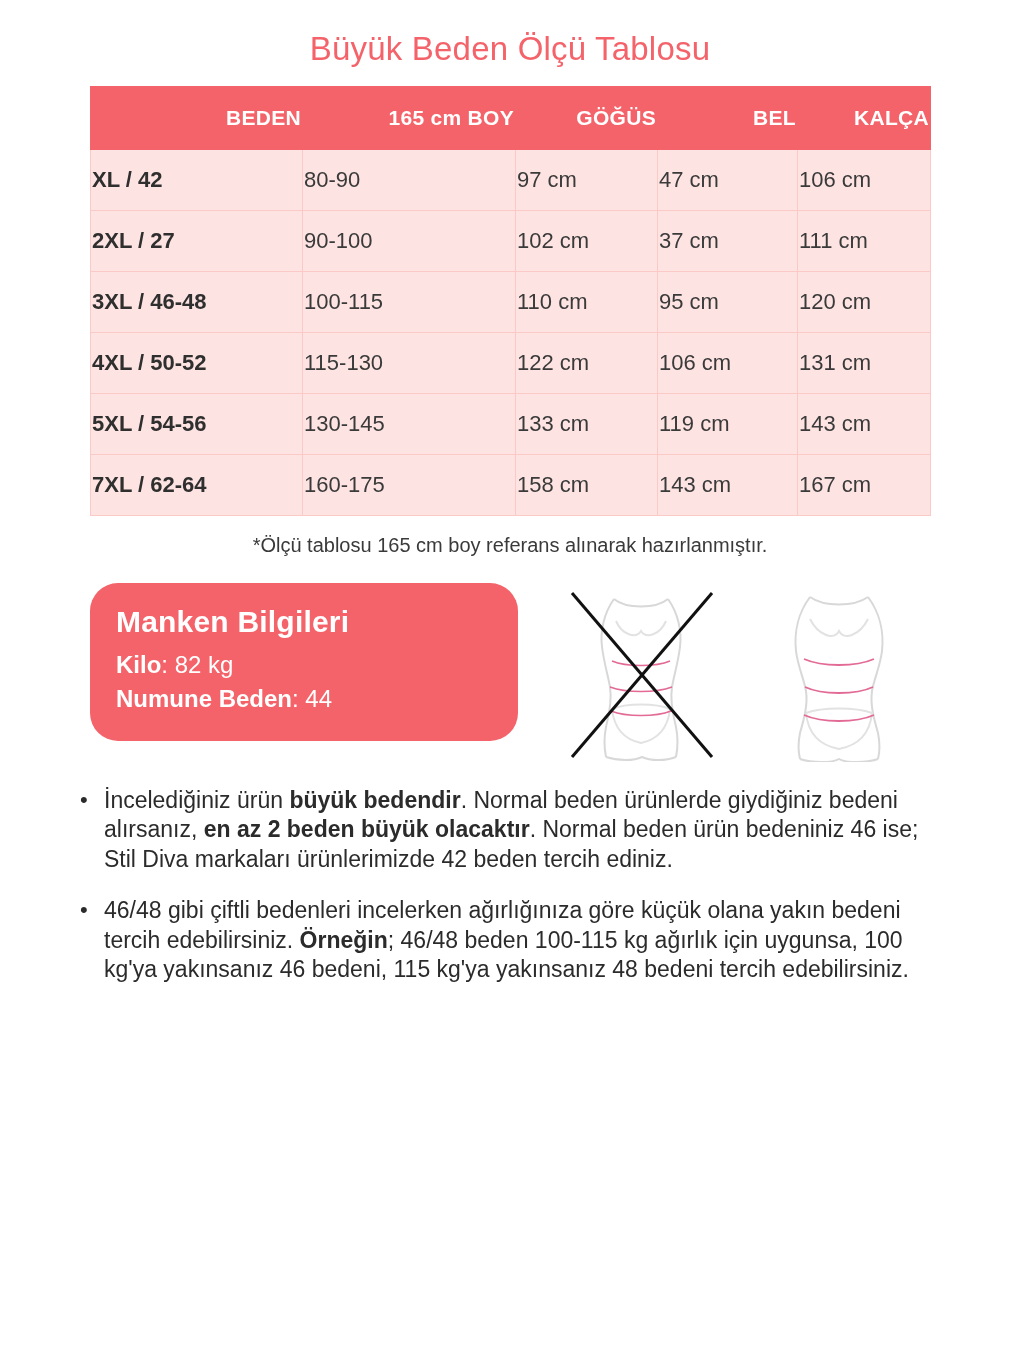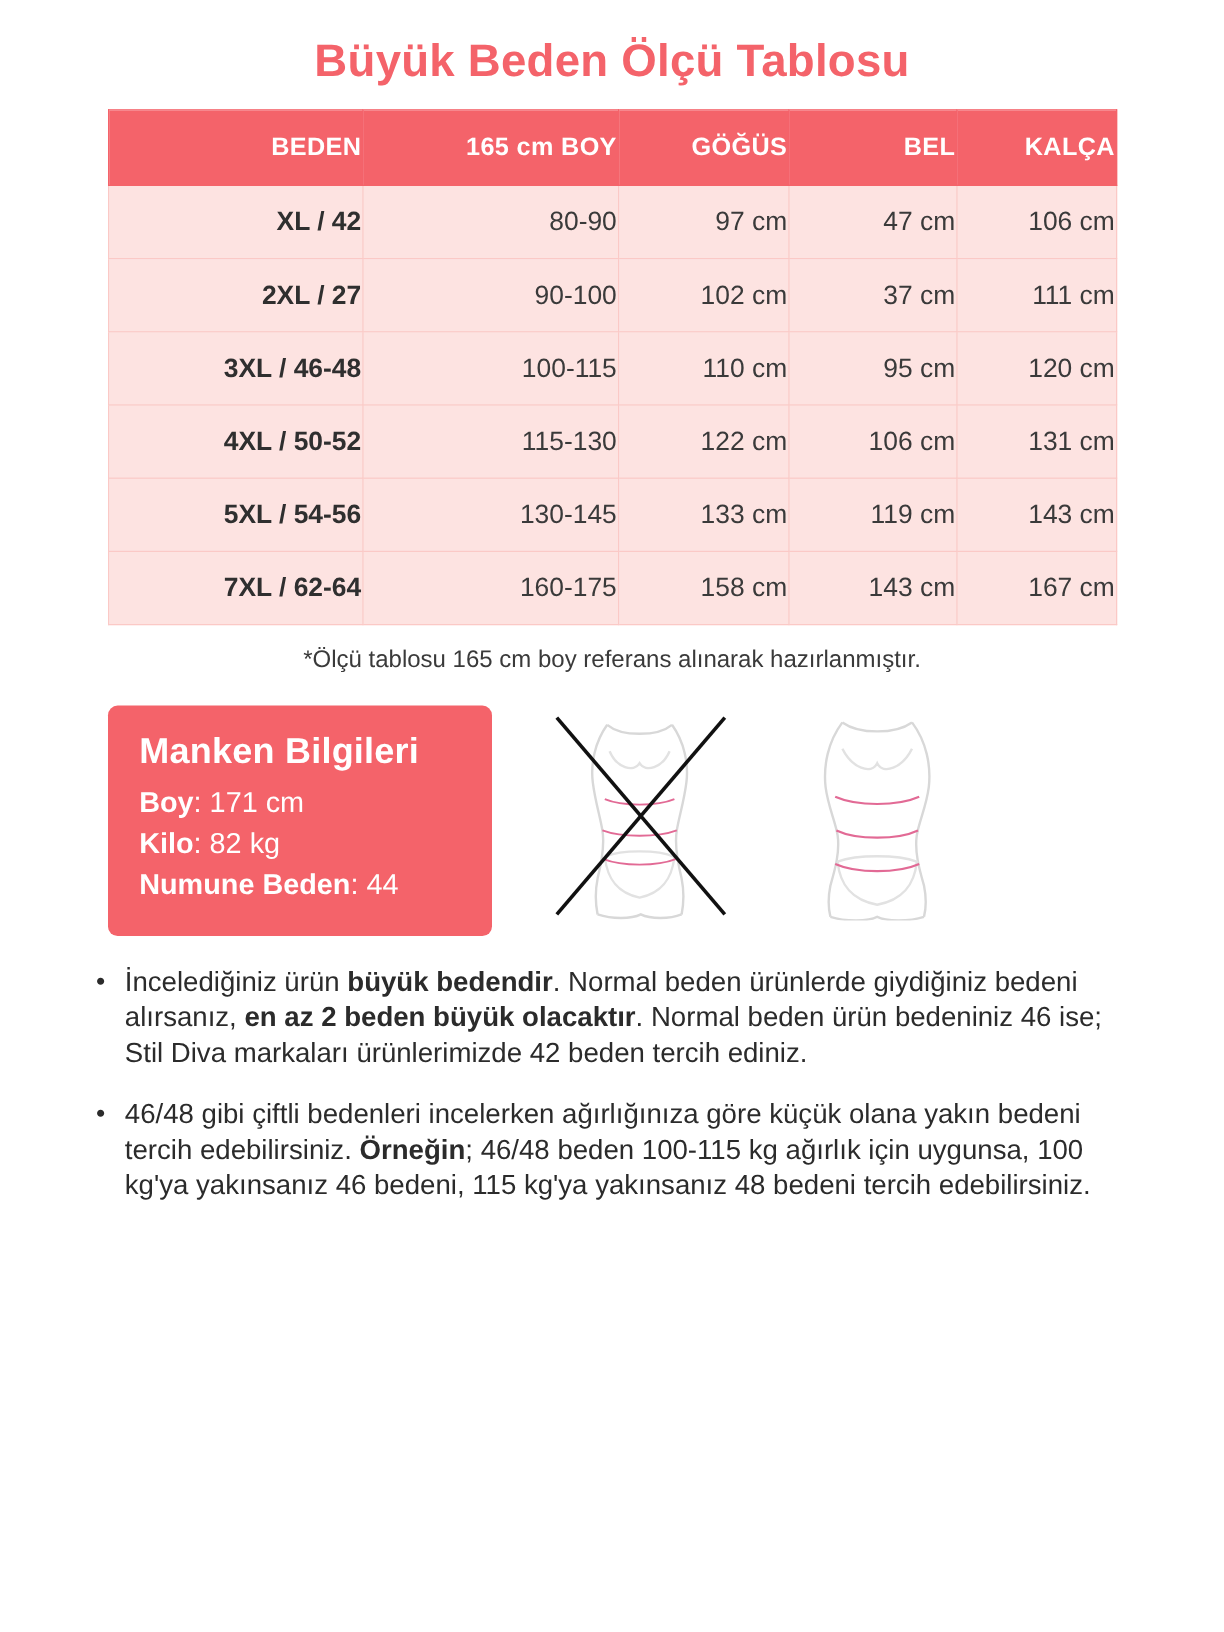--- a/index.html
+++ b/index.html
@@ -20,22 +20,22 @@
     width: 1020px;
     height: 1360px;
     box-sizing: border-box;
     padding: 0;
     position: relative;
   }
 
   
   .title {
     text-align: center;
-    font-size: 38px;
-    font-weight: bold;
+    font-size: 33px;
+    font-weight: normal;
     color: #f4636a;
     letter-spacing: 0.2px;
     margin: 30px 0 18px 0;
   }
 
   
   .table-wrap {
     margin: 0 90px;
   }
   table.size-table {
@@ -49,21 +49,21 @@
     font-size: 21px;
     font-weight: bold;
     height: 60px;
     text-align: right;
     border: 1px solid #f4636a;
     letter-spacing: 0.3px;
   }
   table.size-table td {
     background: #fde3e1;
     height: 58px;
-    text-align: right;
+    text-align: left;
     font-size: 22px;
     color: #3a3a3a;
     border: 1px solid #fbc9c6;
   }
   table.size-table td.beden {
     font-weight: bold;
     font-size: 22px;
     color: #2f2f2f;
   }
   col.c1 { width: 212px; }
@@ -79,23 +79,23 @@
     margin: 18px 0 16px 0;
   }
 
   
   .mid-row {
     display: flex;
     align-items: flex-start;
     margin: 26px 90px 0 90px;
   }
   .model-card {
-    width: 320px;
+    width: 428px;
     background: #f4636a;
-    border-radius: 8px;
+    border-radius: 28px;
     padding: 18px 26px 22px 26px;
     box-sizing: border-box;
     color: #ffffff;
   }
   .model-card h2 {
     margin: 4px 0 12px 0;
     font-size: 30px;
     font-weight: bold;
     letter-spacing: 0.2px;
   }
@@ -210,23 +210,20 @@
       </tbody>
     </table>
     <div class="table-note">*Ölçü tablosu 165 cm boy referans alınarak hazırlanmıştır.</div>
   </div>
 
   <div class="mid-row">
 
     <div class="model-card">
       <h2>Manken Bilgileri</h2>
       <div class="model-line">
-        <b>Boy</b><span>: 171 cm</span>
-      </div>
-      <div class="model-line">
         <b>Kilo</b><span>: 82 kg</span>
       </div>
       <div class="model-line">
         <b>Numune Beden</b><span>: 44</span>
       </div>
     </div>
 
     <div class="figures">
 
       <div class="figure-box">

